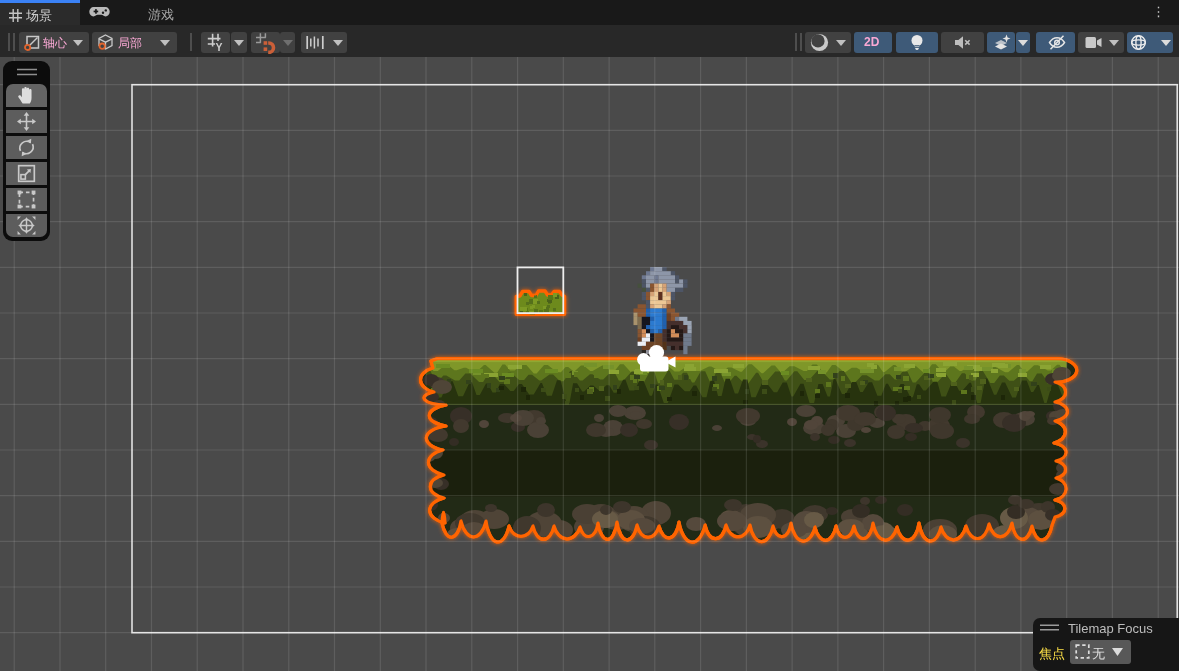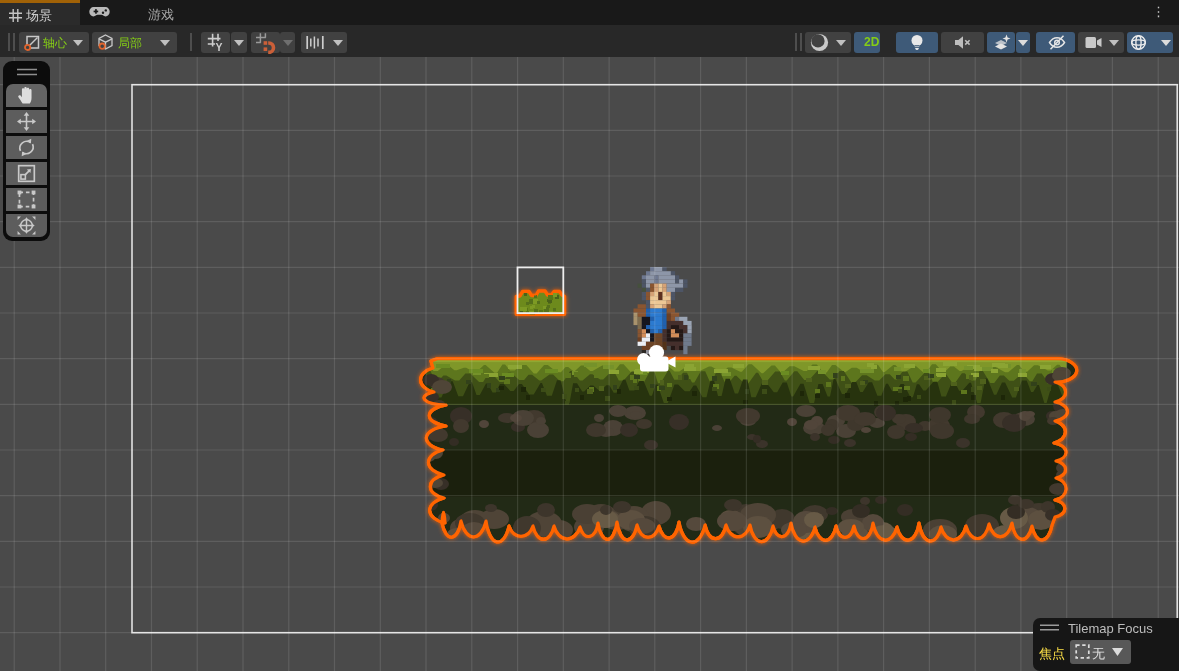--- a/index.html
+++ b/index.html
@@ -1,24 +1,24 @@
 <!DOCTYPE html>
 <html><head><meta charset="utf-8">
 <style>
 *{margin:0;padding:0;box-sizing:border-box}
 html,body{width:1179px;height:671px;overflow:hidden;background:#4a4a4a;font-family:"Liberation Sans",sans-serif;}
 #tabbar{position:absolute;left:0;top:0;width:1179px;height:25px;background:#191919;}
-#tab1{position:absolute;left:0;top:0;width:80px;height:25px;background:#2b2b2b;border-top:3px solid #a16207;color:#cfcfcf;font-size:13px;}
+#tab1{position:absolute;left:0;top:0;width:80px;height:25px;background:#2b2b2b;border-top:3px solid #3b82f6;color:#cfcfcf;font-size:13px;}
 #tab1 span{position:absolute;left:26px;top:4px;}
 #tab2{position:absolute;left:0;top:0;height:25px;color:#a8a8a8;font-size:13px;}
 #tab2 span{position:absolute;left:112px;top:6px;width:60px;margin-left:36px;}
 #dots{position:absolute;right:14px;top:4px;color:#c8c8c8;font-size:13px;letter-spacing:0;}
 #toolbar{position:absolute;left:0;top:25px;width:1179px;height:32px;background:#282828;}
 .grip{position:absolute;top:8px;width:7px;height:18px;border-left:2px solid #4e4e4e;border-right:2px solid #4e4e4e;}
-.tbtn{position:absolute;top:7px;height:21px;background:#414141;border-radius:3px;color:#84cc16;font-size:12px;}
+.tbtn{position:absolute;top:7px;height:21px;background:#414141;border-radius:3px;color:#f9a8d4;font-size:12px;}
 .tbtn.blue{background:#3e5a78;}
 .tbtn .lbl{position:absolute;top:3px;}
 .dArrow{width:0;height:0;border-left:5px solid transparent;border-right:5px solid transparent;border-top:6px solid #c0c0c0;position:absolute;top:8px;}
 .dArrow.dim{border-top-color:#6f6f6f;}
 #scene{position:absolute;left:0;top:57px;width:1179px;height:614px;background:#4a4a4a;}
 #ltools{position:absolute;left:3px;top:61px;width:47px;height:180px;background:#0c0c0c;border-radius:9px;}
 .tool{position:absolute;left:3px;width:41px;height:23px;background:#5d5d5d;}
 .tool.first{border-radius:7px 7px 0 0;background:#646464;}
 .tool.last{border-radius:0 0 7px 7px;}
 #tfpanel{position:absolute;left:1033px;top:618px;width:146px;height:53px;background:#161616;border-radius:7px 0 0 7px;color:#c6c6c6;}
@@ -659,21 +659,21 @@
     <div class="dArrow" style="right:4px"></div>
   </div>
   <div class="grip" style="left:795px"></div>
   <div class="tbtn" style="left:805px;width:46px;">
     <svg class="abs" style="left:5px;top:1px" width="19" height="19" viewBox="0 0 19 19">
         <circle cx="9.5" cy="9.5" r="8.6" fill="#c9c9c9"></circle>
         <circle cx="8" cy="7.9" r="6.6" fill="#414141"></circle>
       </svg>
     <div class="dArrow" style="right:5px"></div>
   </div>
-  <div class="tbtn blue" style="left:854px;width:26px;text-decoration:underline;">
+  <div class="tbtn blue" style="left:854px;width:38px;text-decoration:underline;">
       <span class="lbl" style="left:10px;font-weight:bold;">2D</span>
     </div>
   <div class="tbtn blue" style="left:896px;width:42px;">
     <svg class="abs" style="left:13px;top:2px" width="16" height="17" viewBox="0 0 16 17">
         <circle cx="8" cy="6.5" r="5.5" fill="#e8e8e8"></circle>
         <path d="M5.5,11.5 h5 l-0.8,3.2 a1.8,1.8 0 0 1 -3.4,0 Z" fill="#e8e8e8"></path>
         <rect x="5.6" y="11.2" width="4.8" height="1.2" fill="#3e5a78"></rect>
         <rect x="5.9" y="13" width="4.2" height="0.9" fill="#3e5a78"></rect>
       </svg>
   </div>

